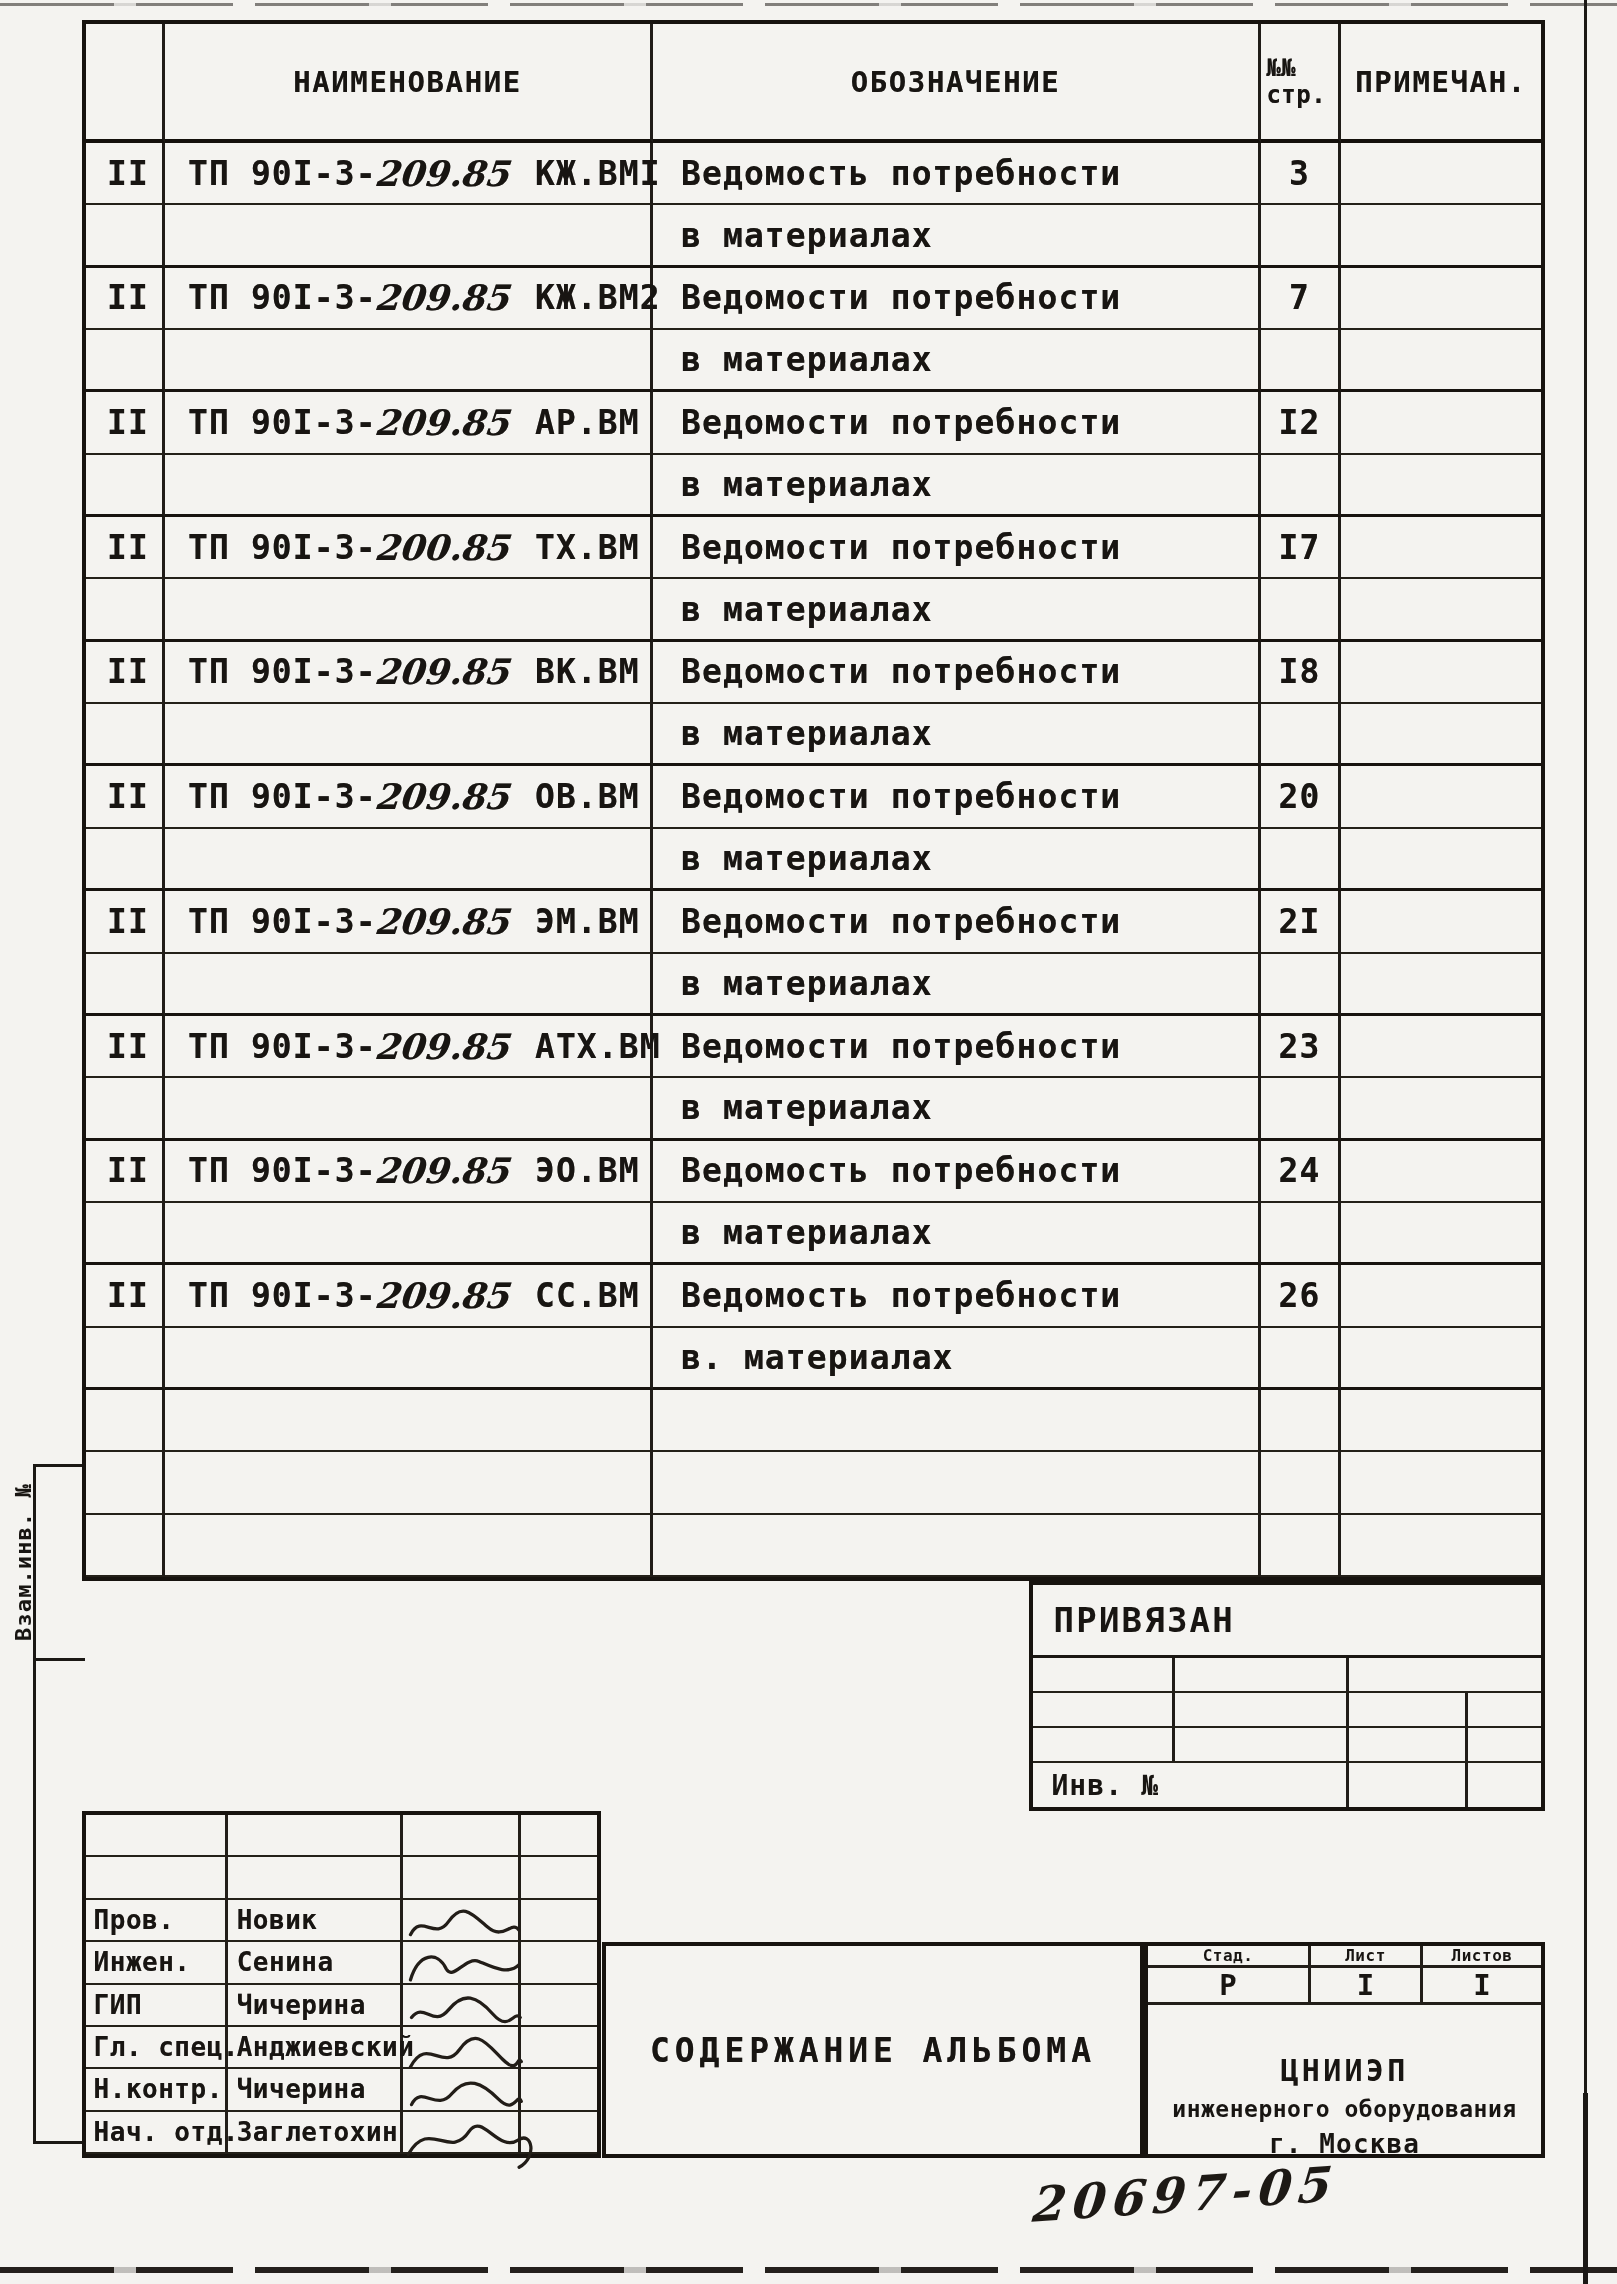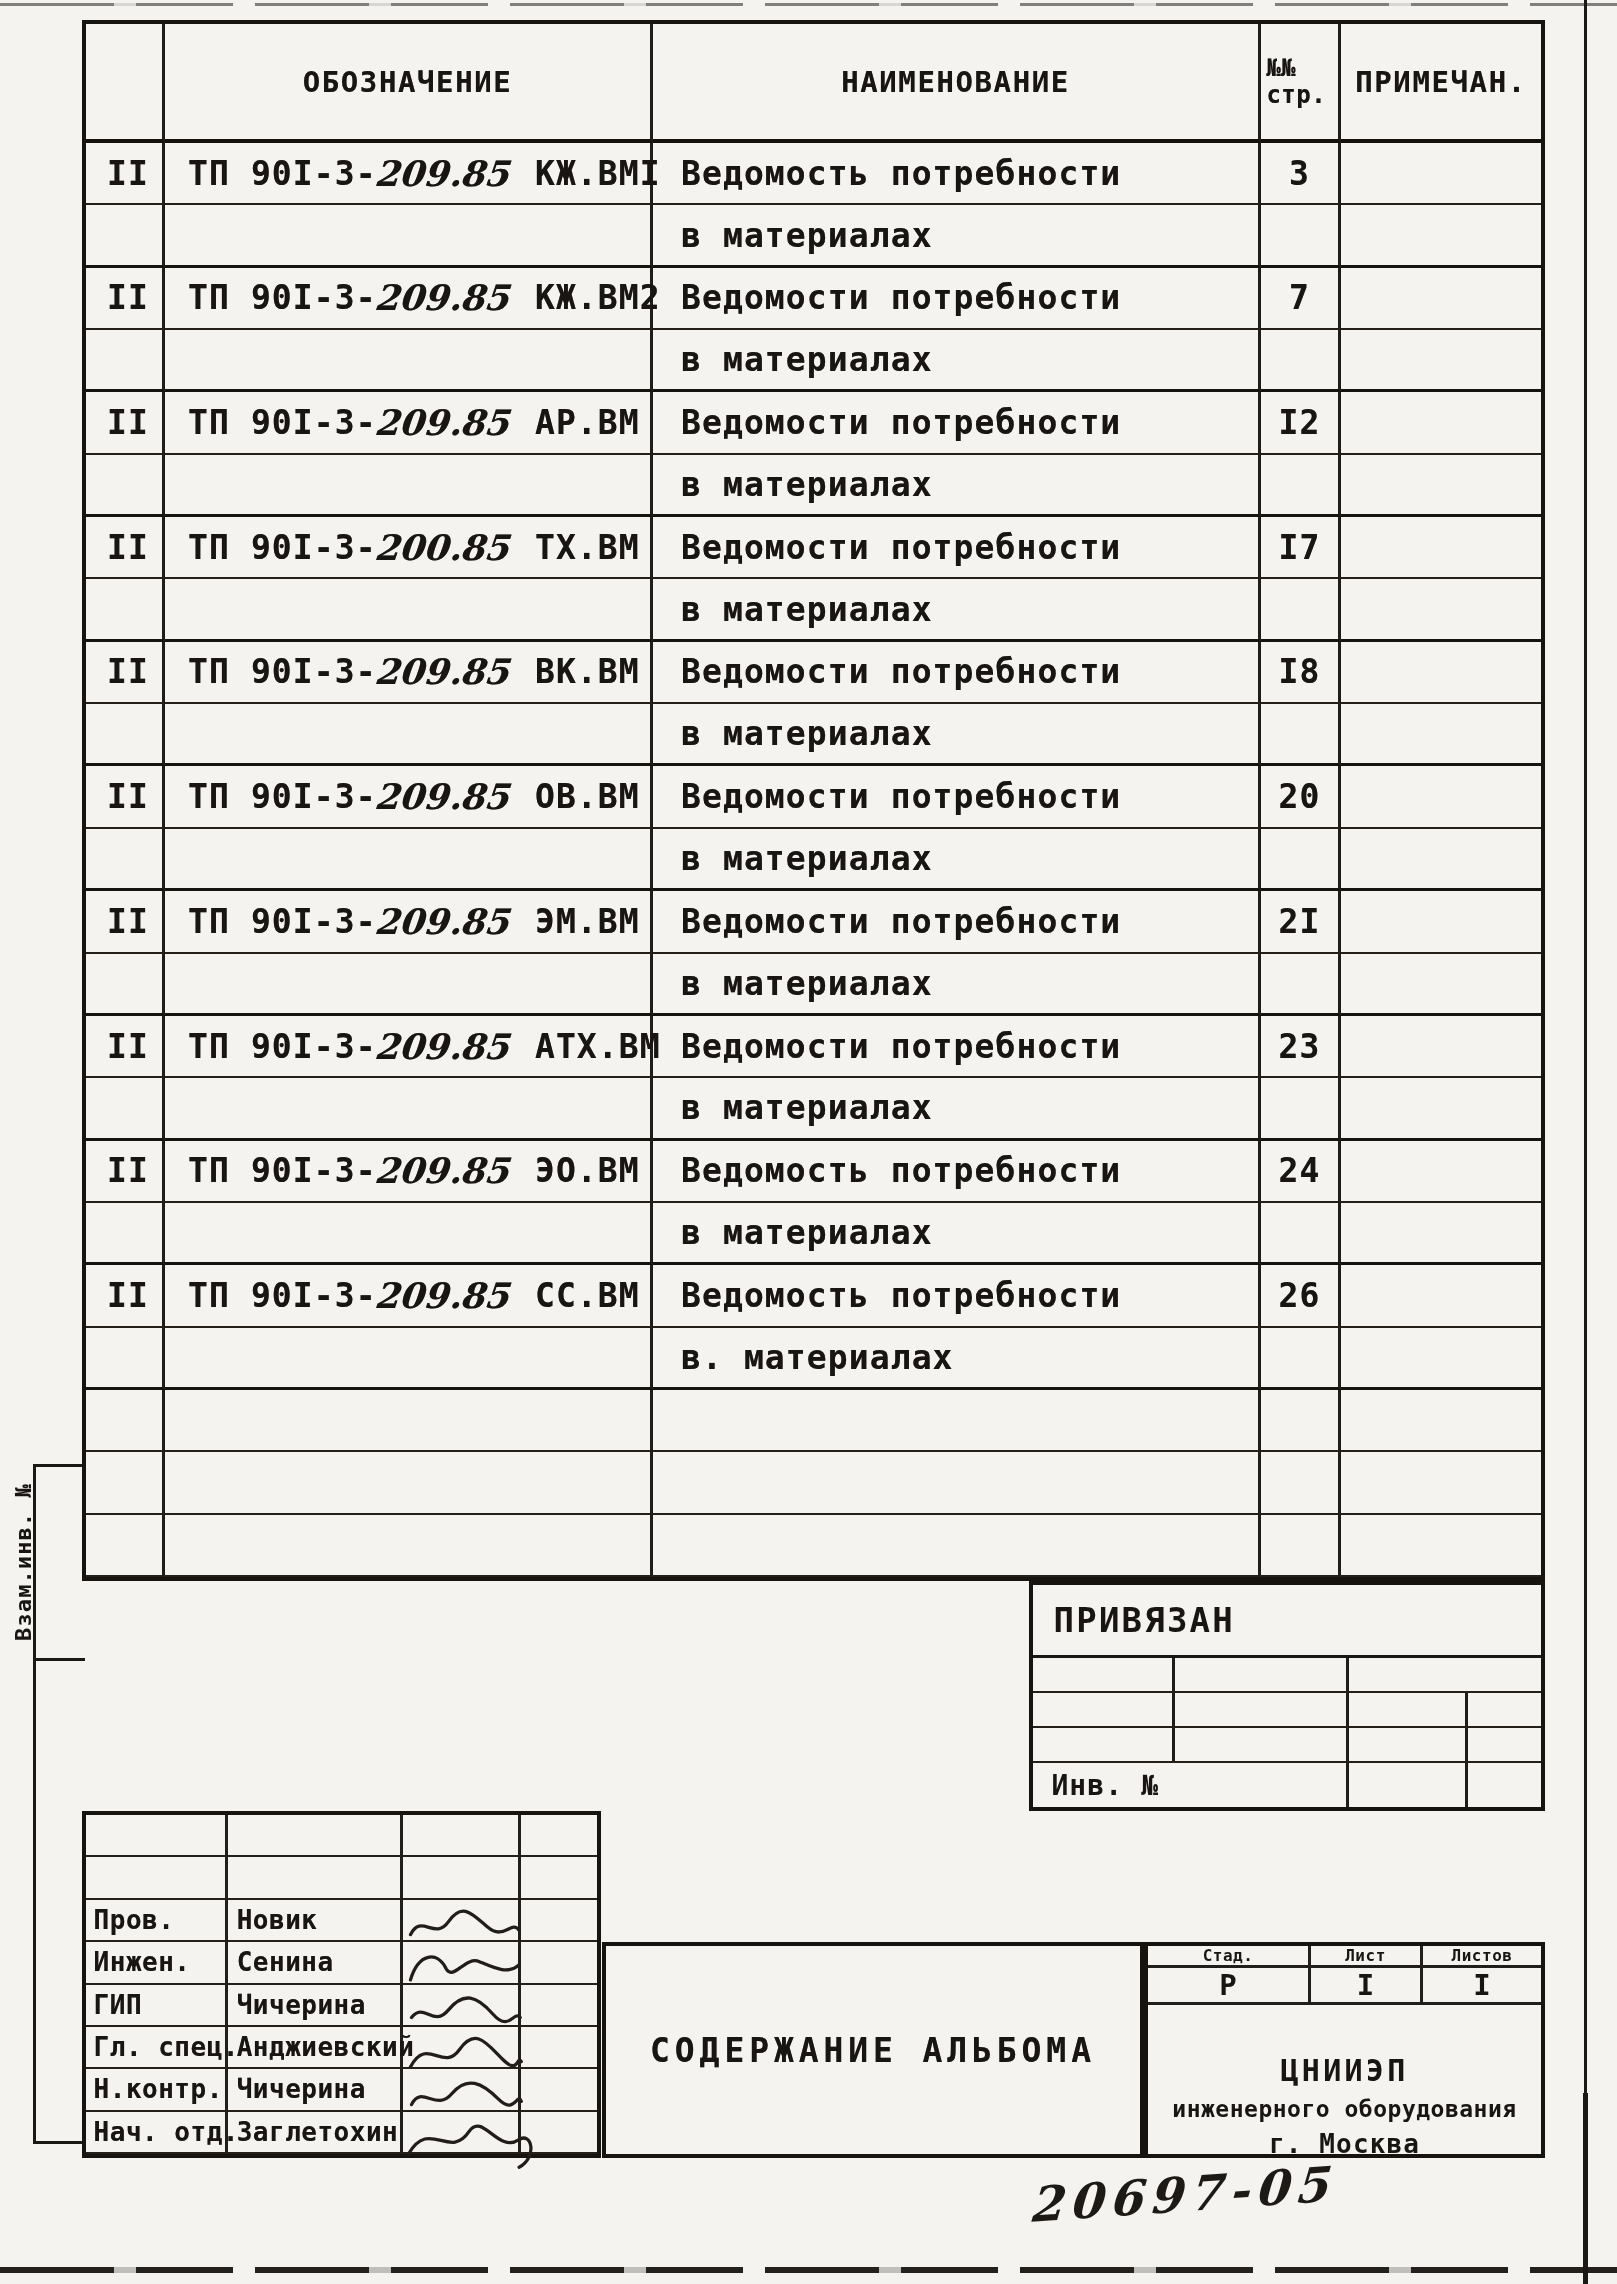--- a/index.html
+++ b/index.html
@@ -118,22 +118,22 @@
   <div class="vline" style="left:1583px;top:2093px;width:5.4px;height:191px;"></div>
 
   <div class="vline" style="left:33px;top:1464px;width:3.3px;height:680px;"></div>
   <div class="hline" style="left:33px;top:1464px;width:52px;height:3.3px;"></div>
   <div class="hline" style="left:33px;top:1658px;width:52px;height:3.3px;"></div>
   <div class="hline" style="left:33px;top:2141px;width:52px;height:3.3px;"></div>
   <div class="vlabel">Взам.инв. №</div>
 
   <div class="ctable" id="tbl">
     <div class="cell c0 hcell hb"></div>
+    <div class="cell c2 hcell hb">НАИМЕНОВАНИЕ</div>
     <div class="cell c1 hcell hb">ОБОЗНАЧЕНИЕ</div>
-    <div class="cell c2 hcell hb">НАИМЕНОВАНИЕ</div>
     <div class="cell c3 hcell small hb">
       <span>№№</span>
       <span>стр.</span>
     </div>
     <div class="cell c4 hcell hb">ПРИМЕЧАН.</div>
 
   <div class="cell c0">II</div>
       <div class="cell c1">
         <span>ТП 90I-3-</span>
         <span class="hand">209.85</span>

